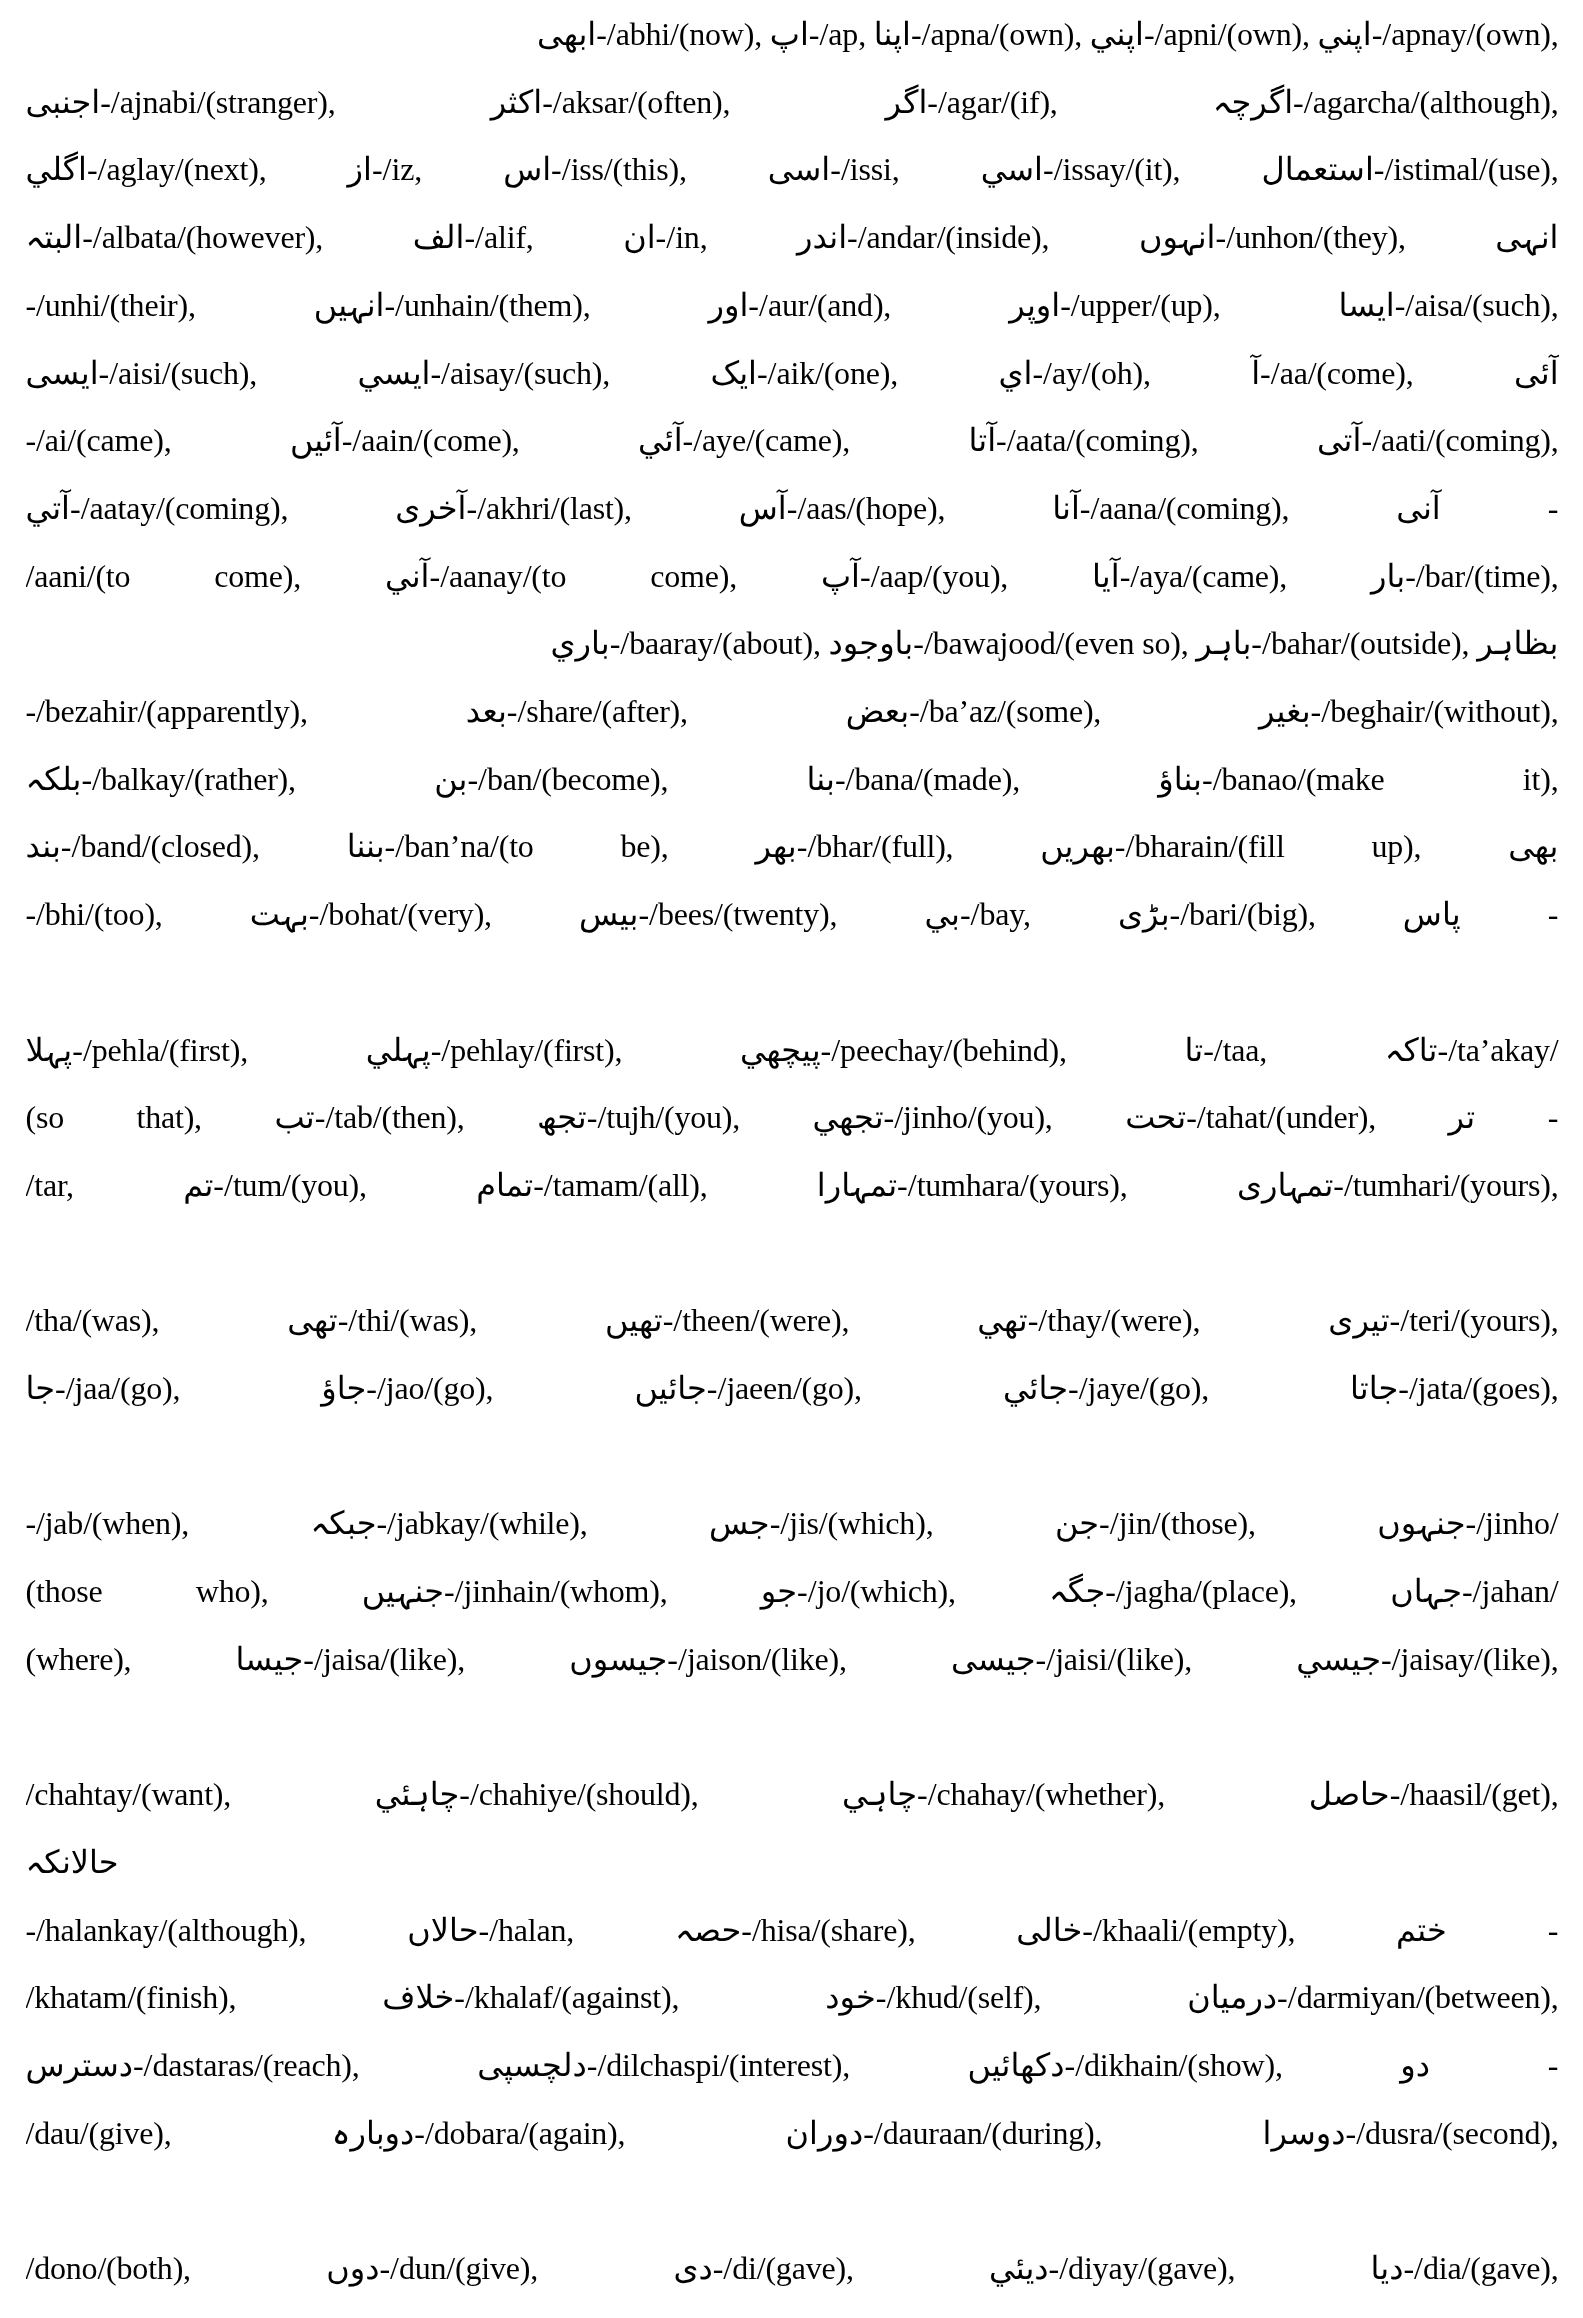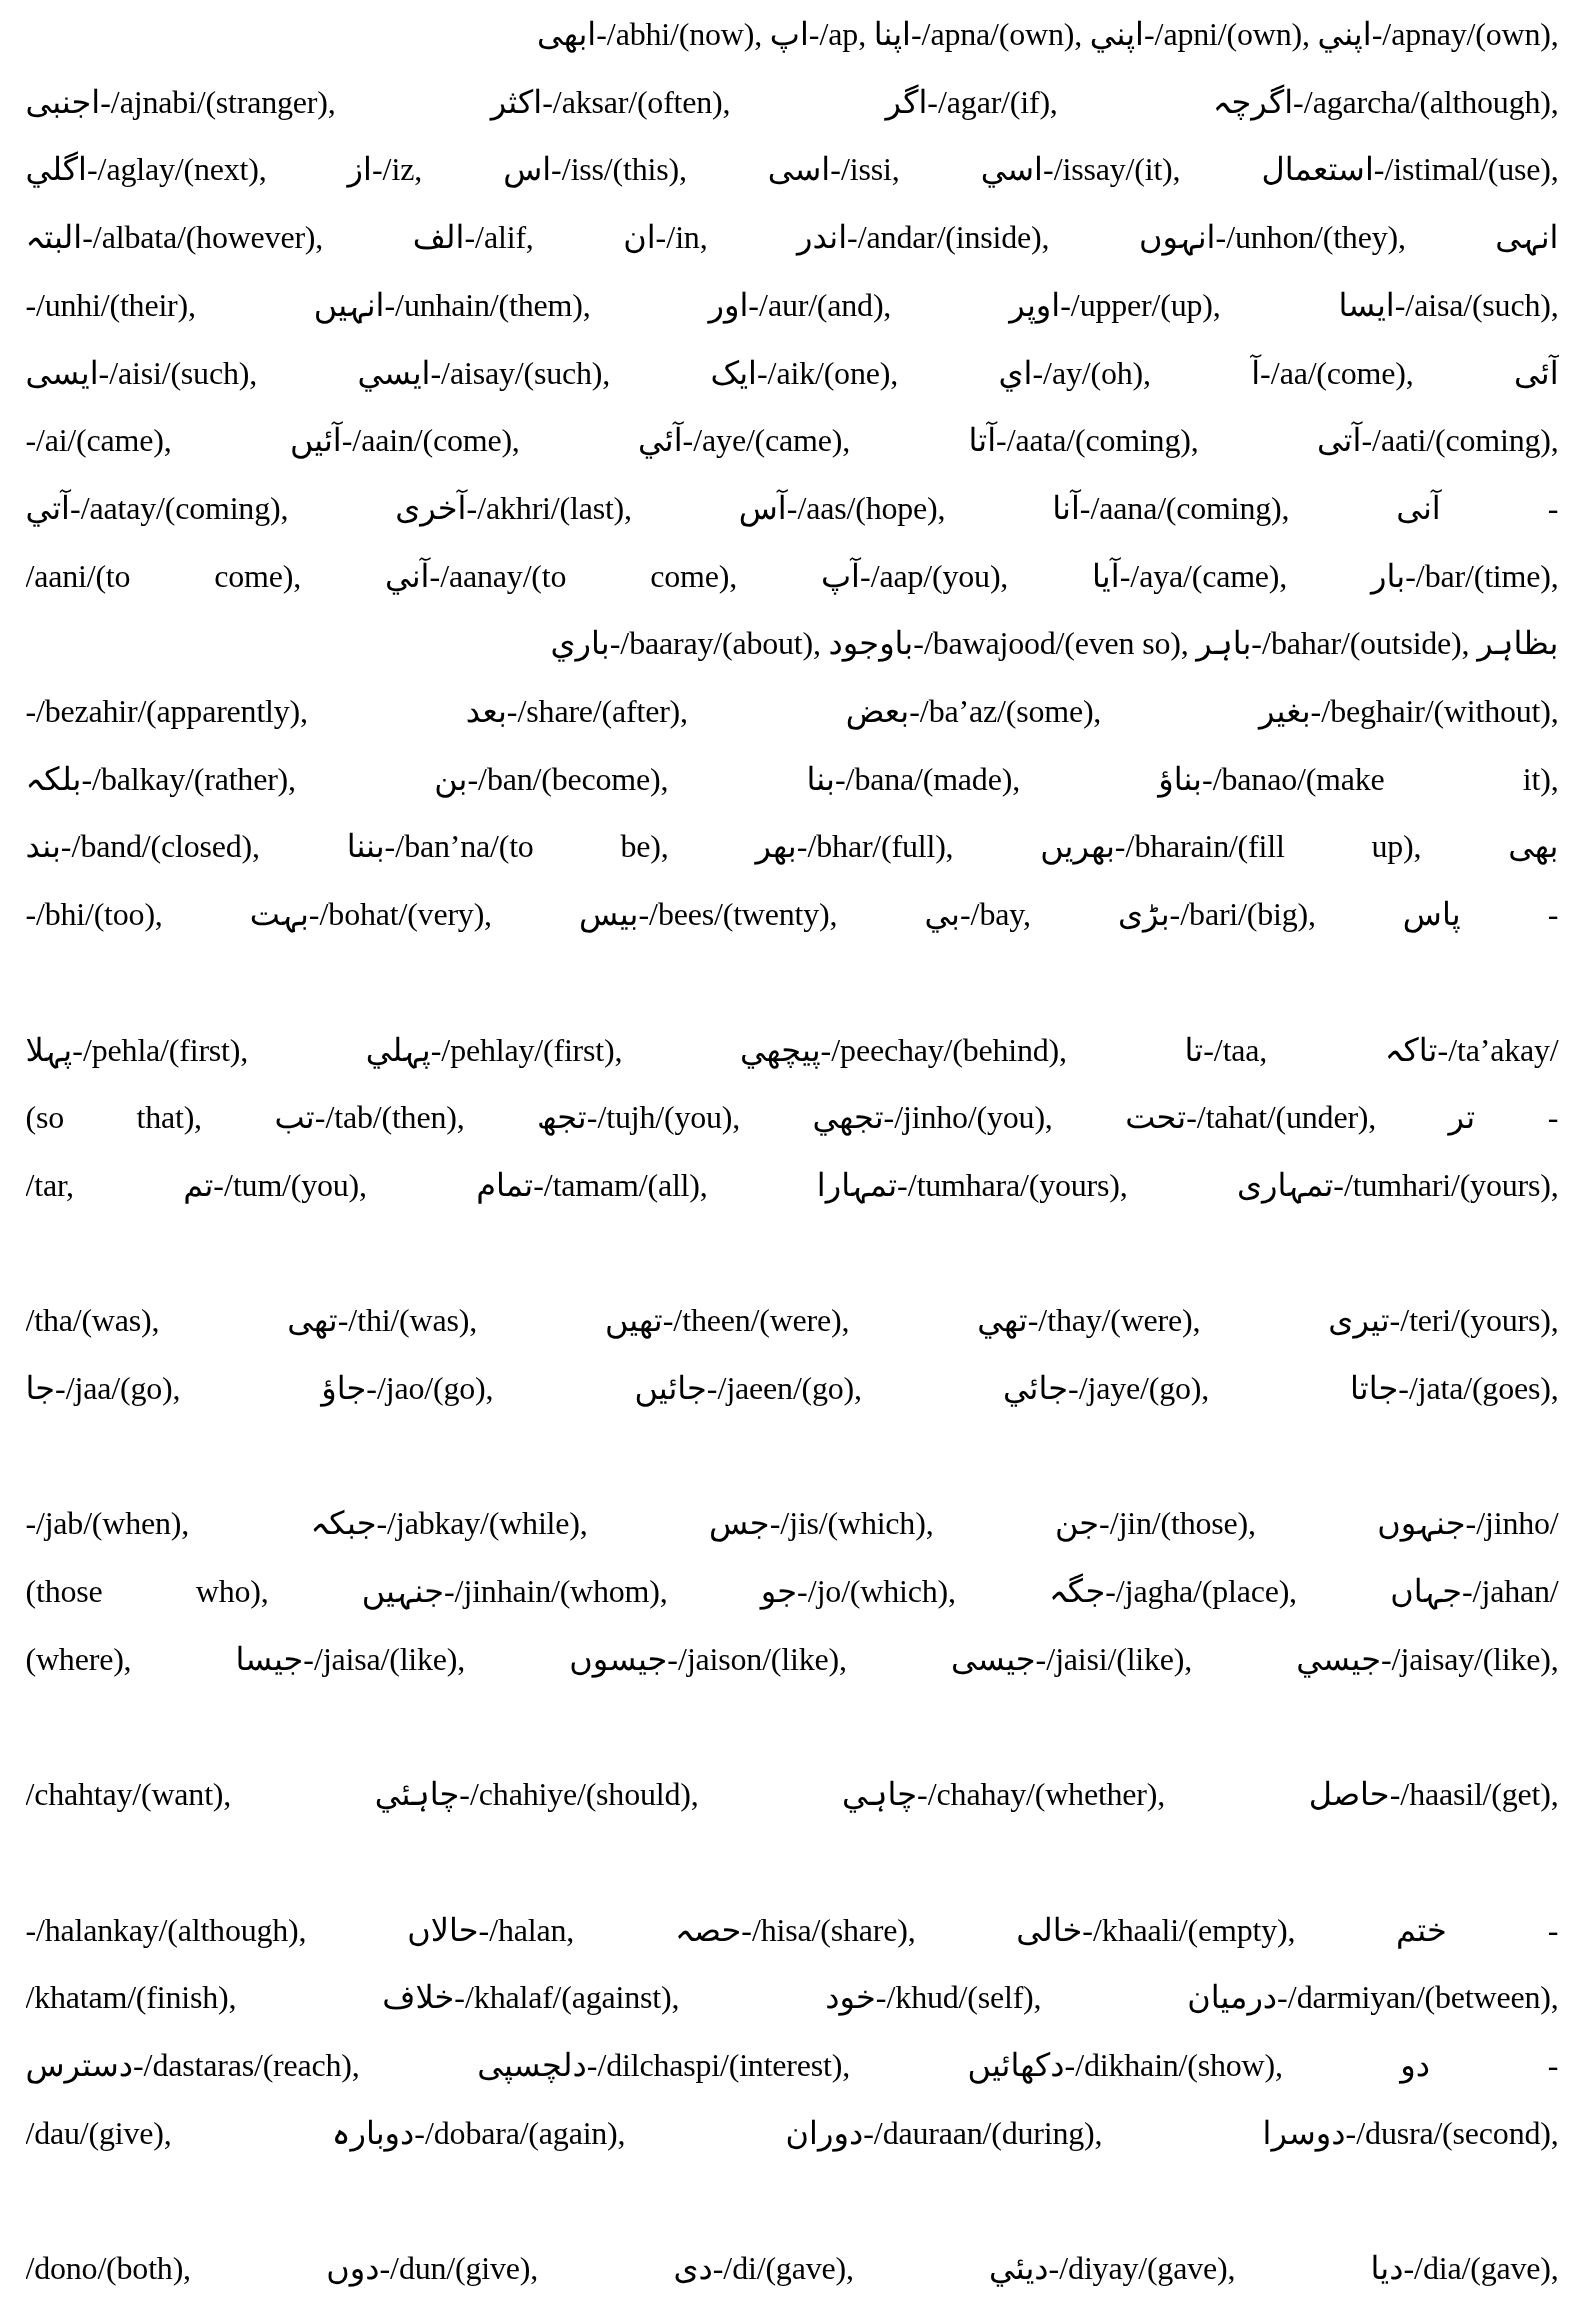--- a/index.html
+++ b/index.html
@@ -47,20 +47,21 @@
   <div class="line" style="top:880px">-/bhi/(too), ‏بہت‎-/bohat/(very), ‏بیس‎-/bees/(twenty), ‏بي‎-/bay, ‏بڑی‎-/bari/(big), ‏پاس‎ -</div>
   <div class="line" style="top:1016px">‏پہلا‎-/pehla/(first), ‏پہلي‎-/pehlay/(first), ‏پیچھي‎-/peechay/(behind), ‏تا‎-/taa, ‏تاکہ‎-/ta’akay/</div>
   <div class="line" style="top:1083px">(so that), ‏تب‎-/tab/(then), ‏تجھ‎-/tujh/(you), ‏تجھي‎-/jinho/(you), ‏تحت‎-/tahat/(under), ‏تر‎ -</div>
   <div class="line" style="top:1151px">/tar, ‏تم‎-/tum/(you), ‏تمام‎-/tamam/(all), ‏تمہارا‎-/tumhara/(yours), ‏تمہاری‎-/tumhari/(yours),</div>
   <div class="line" style="top:1286px">/tha/(was), ‏تھی‎-/thi/(was), ‏تھیں‎-/theen/(were), ‏تھي‎-/thay/(were), ‏تیری‎-/teri/(yours),</div>
   <div class="line" style="top:1354px">‏جا‎-/jaa/(go), ‏جاؤ‎-/jao/(go), ‏جائیں‎-/jaeen/(go), ‏جائي‎-/jaye/(go), ‏جاتا‎-/jata/(goes),</div>
   <div class="line" style="top:1489px">-/jab/(when), ‏جبکہ‎-/jabkay/(while), ‏جس‎-/jis/(which), ‏جن‎-/jin/(those), ‏جنہوں‎-/jinho/</div>
   <div class="line" style="top:1557px">(those who), ‏جنہیں‎-/jinhain/(whom), ‏جو‎-/jo/(which), ‏جگہ‎-/jagha/(place), ‏جہاں‎-/jahan/</div>
   <div class="line" style="top:1625px">(where), ‏جیسا‎-/jaisa/(like), ‏جیسوں‎-/jaison/(like), ‏جیسی‎-/jaisi/(like), ‏جیسي‎-/jaisay/(like),</div>
   <div class="line" style="top:1760px">/chahtay/(want), ‏چاہئي‎-/chahiye/(should), ‏چاہي‎-/chahay/(whether), ‏حاصل‎-/haasil/(get),</div>
+  <div class="line left" style="top:1828px">‏حالانکہ</div>
   <div class="line" style="top:1896px">-/halankay/(although), ‏حالاں‎-/halan, ‏حصہ‎-/hisa/(share), ‏خالی‎-/khaali/(empty), ‏ختم‎ -</div>
   <div class="line" style="top:1963px">/khatam/(finish), ‏خلاف‎-/khalaf/(against), ‏خود‎-/khud/(self), ‏درمیان‎-/darmiyan/(between),</div>
   <div class="line" style="top:2031px">‏دسترس‎-/dastaras/(reach), ‏دلچسپی‎-/dilchaspi/(interest), ‏دکھائیں‎-/dikhain/(show), ‏دو‎ -</div>
   <div class="line" style="top:2099px">/dau/(give), ‏دوبارہ‎-/dobara/(again), ‏دوران‎-/dauraan/(during), ‏دوسرا‎-/dusra/(second),</div>
   <div class="line" style="top:2234px">/dono/(both), ‏دوں‎-/dun/(give), ‏دی‎-/di/(gave), ‏دیئي‎-/diyay/(gave), ‏دیا‎-/dia/(gave),</div>
   <div class="line" style="top:2302px">‏دیتا‎-/dayta/(gives), ‏دیتی‎-/dayti/(gives), ‏دیتي‎-/daytay/(give), ‏دیر‎-/dair/(late), ‏دینا‎ -</div>
 
 </div>
 
 

